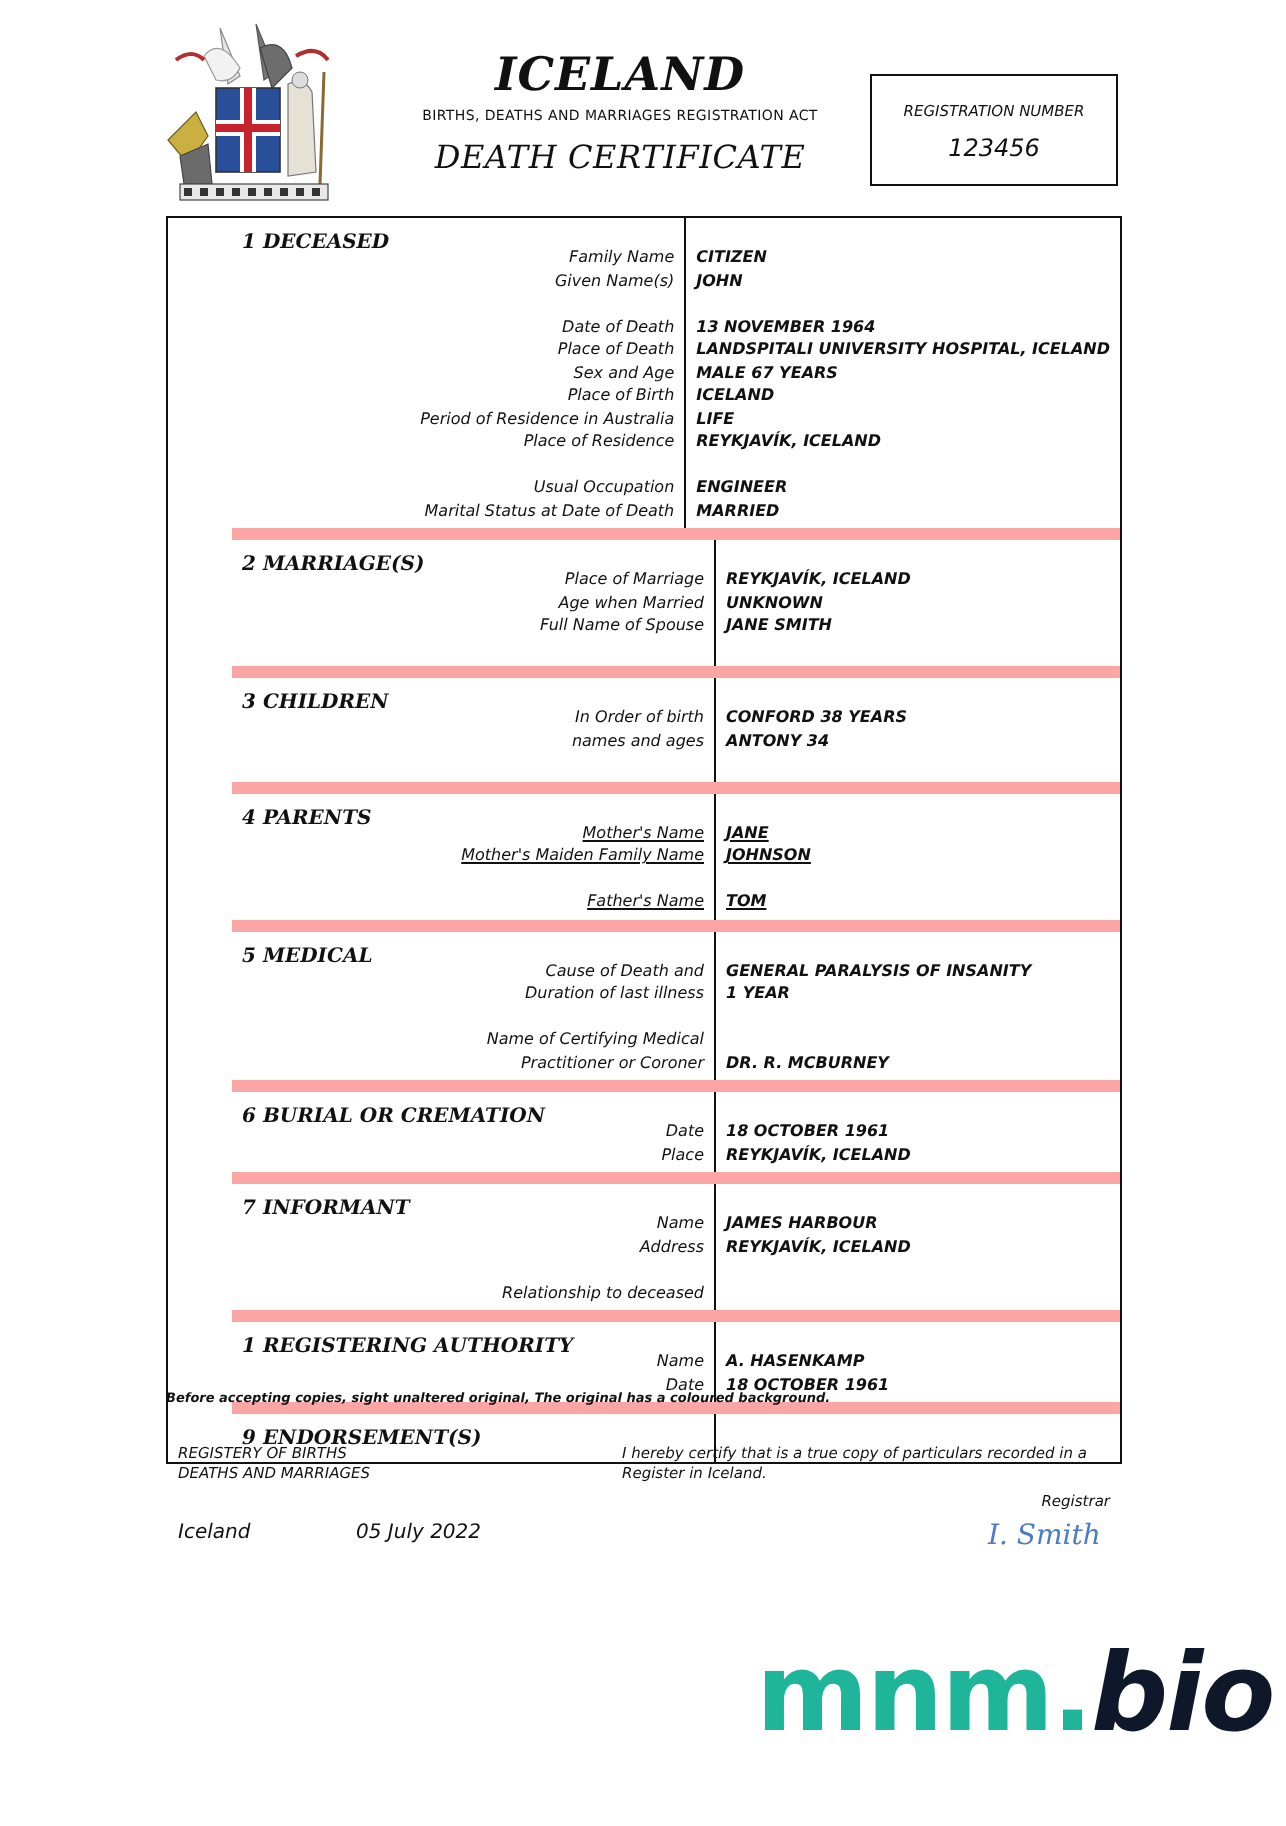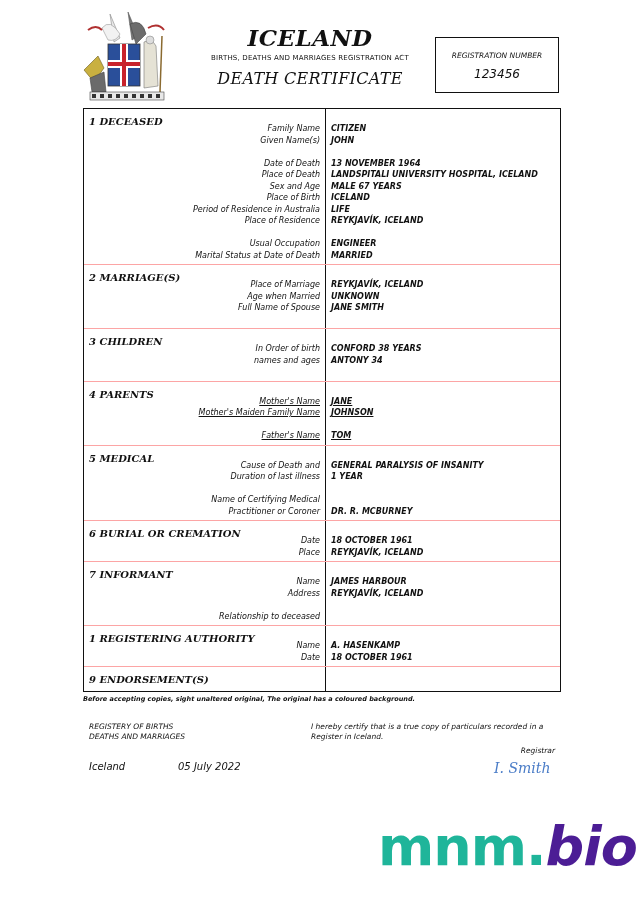--- a/index.html
+++ b/index.html
@@ -9,22 +9,22 @@
   .title { position: absolute; left: 190px; width: 240px; text-align: center; }
   .t-country { top: 24px; font-size: 23px; font-weight: bold; font-style: italic; letter-spacing: 0.5px; }
   .t-act { top: 54px; font-size: 7px; font-family: "DejaVu Sans", sans-serif; letter-spacing: 0.2px; }
   .t-cert { top: 69px; font-size: 16px; font-style: italic; letter-spacing: 0.3px; }
   .regbox { position: absolute; left: 435px; top: 37px; width: 124px; height: 56px;
             border: 1px solid #111; box-sizing: border-box; text-align: center; }
   .reg-label { margin-top: 13px; font-size: 7.5px; font-style: italic; font-family: "DejaVu Sans", sans-serif; }
   .reg-num { margin-top: 7px; font-size: 12px; font-style: italic; font-family: "DejaVu Sans", sans-serif; }
 
   .table { position: absolute; left: 83px; top: 108px; width: 478px; border: 1px solid #111;
-           box-sizing: border-box; }
-  .sec { display: flex; border-top: 1px solid #fca5a5; }
+           box-sizing: border-box; padding-left: 32px; }
+  .sec { display: flex; border-top: 6px solid #fca5a5; }
   .sec:first-child { border-top: none; }
   .left { width: 242px; border-right: 1px solid #111; position: relative; box-sizing: border-box;
           padding: 4px 5px 3px 5px; }
   .right { flex: 1; padding: 4px 5px 3px 5px; }
   .sec-title { position: absolute; left: 5px; top: 7px; font-size: 10px; font-style: italic; font-weight: bold; }
   .labels { text-align: right; padding-top: 10px; }
   .values { padding-top: 10px; }
   .line { height: 11.5px; line-height: 11.5px; font-size: 8.5px; white-space: nowrap; }
   .lbl { font-style: italic; font-family: "DejaVu Sans", sans-serif; font-size: 8px; }
   .val { font-style: italic; font-weight: bold; font-family: "DejaVu Sans", sans-serif; font-size: 8px; }
@@ -36,21 +36,21 @@
   .reg-office { left: 89px; top: 722px; }
   .certify { left: 311px; top: 722px; width: 245px; }
   .registrar { right: 88px; top: 746px; }
   .place { left: 89px; top: 762px; font-size: 10px; }
   .date { left: 178px; top: 762px; font-size: 10px; }
   .sig { position: absolute; left: 494px; top: 760px; font-size: 14px; color: #4a7cc7;
          font-style: italic; font-family: "DejaVu Serif", serif; }
   .logo { position: absolute; left: 378px; top: 815px; font-family: "DejaVu Sans", sans-serif;
           font-size: 54px; font-weight: bold; letter-spacing: -1px; }
   .logo .a { color: #1fb59a; }
-  .logo .b { color: #4c1d95; font-style: italic; }
+  .logo .b { color: #0f172a; font-style: italic; }
 </style>
 </head>
 <body>
 
 <svg class="crest" viewBox="0 0 92 96">
   <path d="M30 6 L40 30 L34 34 Z" fill="#e8e8e8" stroke="#888" stroke-width="0.6"></path>
   <path d="M48 4 L58 28 L52 32 Z" fill="#777" stroke="#555" stroke-width="0.6"></path>
   <path d="M22 20 Q30 10 40 26 Q36 34 28 32 Z" fill="#f2f2f2" stroke="#999" stroke-width="0.6"></path>
   <path d="M50 16 Q62 10 66 26 L56 36 Z" fill="#6d6d6d" stroke="#444" stroke-width="0.6"></path>
   <path d="M8 22 Q16 16 22 22" fill="none" stroke="#b03030" stroke-width="2"></path>

